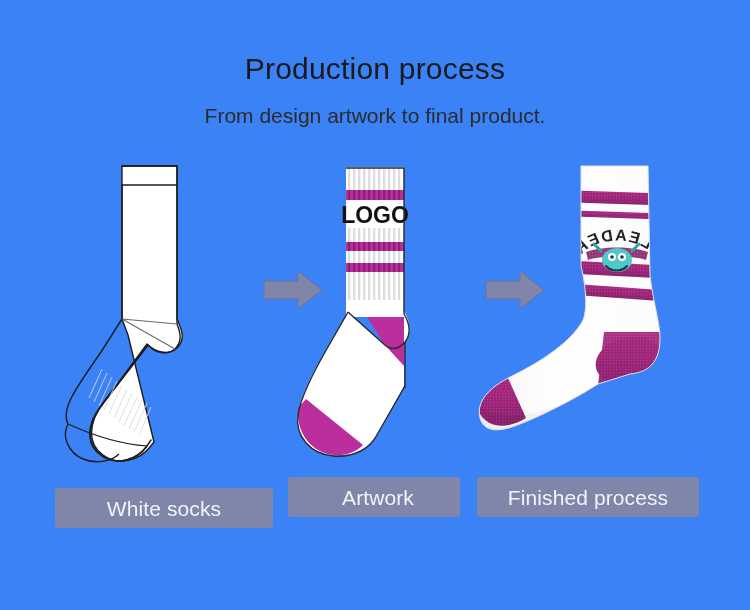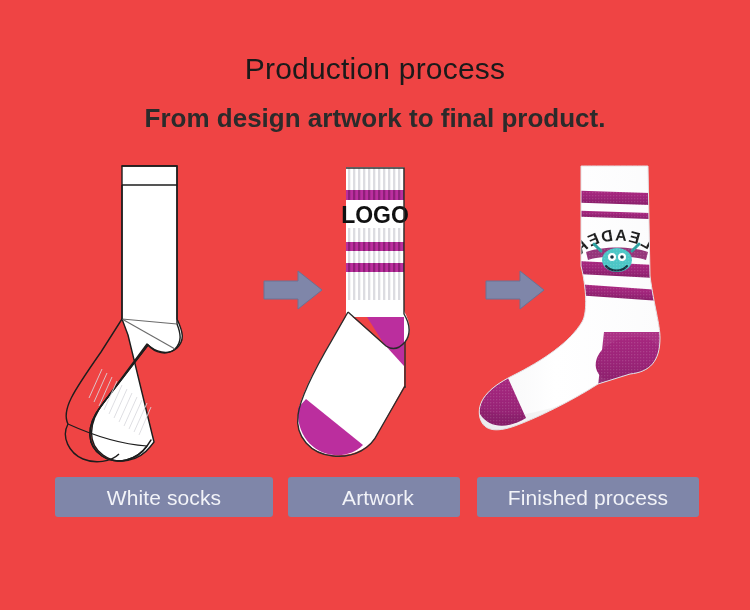--- a/index.html
+++ b/index.html
@@ -14,42 +14,42 @@
     overflow: hidden;
     font-family: "Liberation Sans", sans-serif;
     -webkit-font-smoothing: antialiased;
   }
 
   #page-root {
     position: absolute;
     left: 0; top: 0;
     width: 750px;
     height: 610px;
-    background: #ef4444;
+    background: #3b82f6;
   }
 
   
   .header {
     position: absolute;
     left: 0;
     top: 54px;
     width: 750px;
     text-align: center;
   }
   .page-title {
     font-size: 30px;
     font-weight: 400;
     color: #1a1a1a;
     letter-spacing: 0.2px;
     line-height: 1.0;
     margin: 0;
   }
   .page-subtitle {
-    font-size: 26px;
-    font-weight: 700;
+    font-size: 21px;
+    font-weight: 400;
     color: #2b2b2b;
     line-height: 1.0;
     margin: 0;
     padding-top: 21px;
   }
 
   
   .stage {
     position: absolute;
     left: 0;
@@ -98,21 +98,21 @@
     box-sizing: border-box;
   }
   .label-bar span {
     color: #f2f3f8;
     font-size: 21px;
     font-weight: 400;
     line-height: 1;
     letter-spacing: 0.1px;
     white-space: nowrap;
   }
-  .bar-1 { left: 55px;  width: 218px; }
+  .bar-1 { left: 55px;  width: 218px; margin-top: 11px; }
   .bar-2 { left: 288px; width: 172px; padding-left: 8px; }
   .bar-3 { left: 477px; width: 222px; }
 
   
   .sock-svg { display: block; }
 </style>
 </head>
 <body>
 
 <div id="page-root">

